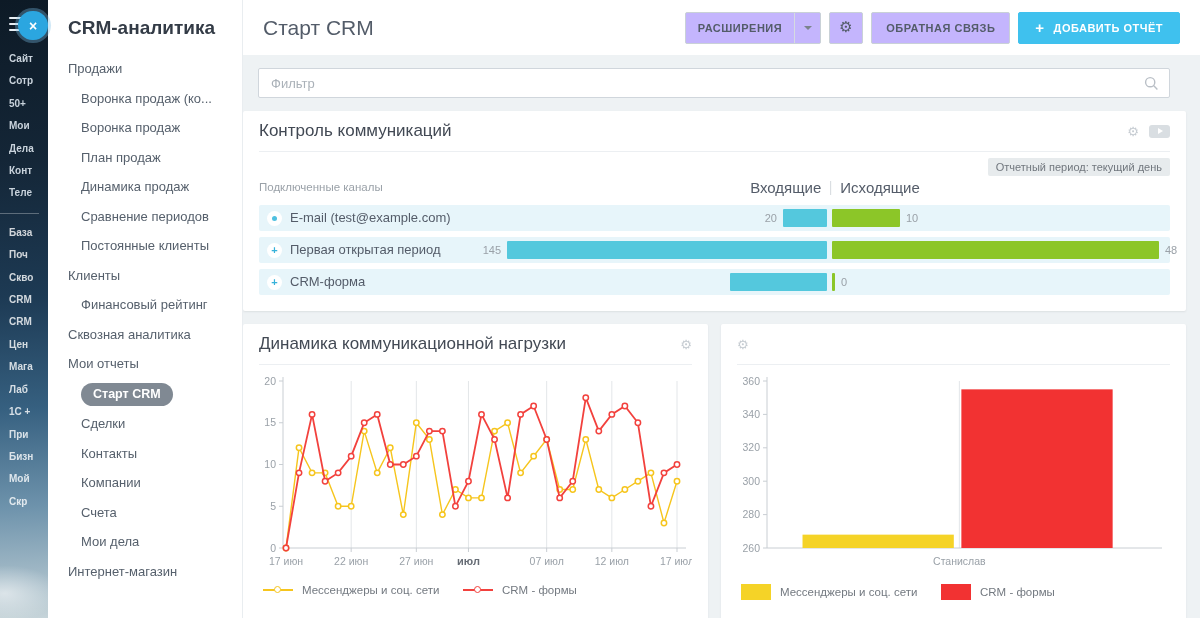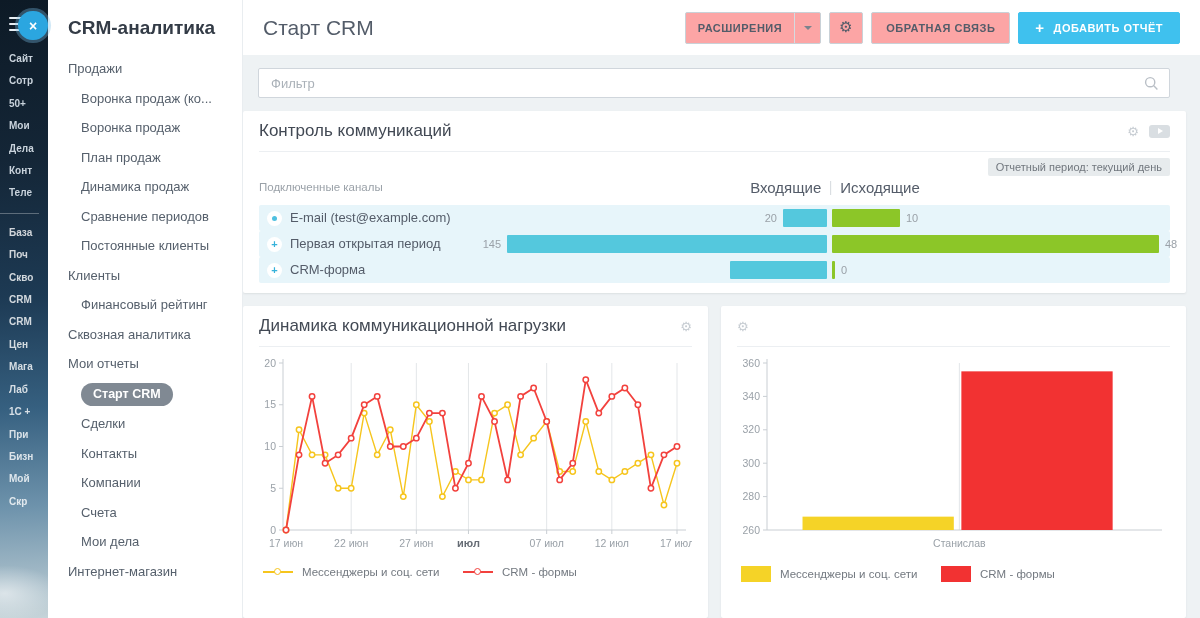--- a/index.html
+++ b/index.html
@@ -42,21 +42,21 @@
              overflow:hidden; text-overflow:ellipsis; cursor:pointer; }
   .sb-item.lvl2 { padding-left:13px; }
   .sb-item.active span { background:#808993; color:#fff; border-radius:14px; padding:4px 12px 5px;
                          font-weight:bold; font-size:12.5px; }
 
   
   .main { flex:1 1 auto; min-width:0; display:flex; flex-direction:column; }
   .top-header { flex:0 0 55px; height:55px; background:#fff; display:flex; align-items:center; padding:0 20px; }
   .page-title { font-size:21px; color:#535c69; }
   .header-actions { margin-left:auto; display:flex; gap:8px; align-items:center; }
-  .btn { height:32px; border:1px solid #c9d1d7; background:#fca5a5; border-radius:2px;
+  .btn { height:32px; border:1px solid #c9d1d7; background:#c4b5fd; border-radius:2px;
          font-family:"Liberation Sans",sans-serif; font-size:11px; font-weight:bold; letter-spacing:.5px;
          color:#535c69; display:flex; align-items:center; padding:0 14px; cursor:pointer; }
   .btn.split { padding:0; }
   .split-main { padding:0 12px; display:flex; align-items:center; height:100%; }
   .split-caret { border-left:1px solid #d5dbe0; width:26px; height:100%; display:flex; align-items:center; justify-content:center; }
   .caret { width:0; height:0; border:4px solid transparent; border-top-color:#7b838d; margin-top:4px; }
   .btn.icon-btn { width:34px; padding:0; justify-content:center; }
   .gear { font-family:"DejaVu Sans",sans-serif; font-size:15px; color:#535c69; line-height:1; }
   .btn.primary { background:#3fc1ee; border-color:#3fc1ee; color:#fff; padding:0 16px; gap:9px; }
   .btn.primary .plus { font-size:15px; font-weight:bold; line-height:1; }
@@ -80,21 +80,21 @@
 
   
   .comms-card { margin-bottom:13px; padding:0 16px 10px; }
   .badge-row { display:flex; justify-content:flex-end; margin-top:6px; }
   .badge { background:#e7ebed; color:#71777e; font-size:11px; padding:3px 8px; border-radius:2px; }
   .cols-row { position:relative; height:20px; margin:1px 0 8px; }
   .channels-label { position:absolute; left:0; top:4px; font-size:11.5px; color:#9aa1a8; }
   .cols { position:absolute; left:576px; transform:translateX(-50%); top:2px; display:flex;
           align-items:center; gap:9px; font-size:15px; color:#545c69; }
   .col-sep { width:1px; height:14px; background:#d4d9de; }
-  .ch-row { position:relative; height:26px; background:#e7f5fa; border-radius:2px; }
+  .ch-row { position:relative; height:26px; margin-bottom:6px; background:#e7f5fa; border-radius:2px; }
   .ch-ico { position:absolute; left:8px; top:5.5px; width:15px; height:15px; border-radius:50%;
             background:#fff; color:#36b2da; display:flex; align-items:center; justify-content:center;
             font-size:11px; font-weight:bold; cursor:pointer; line-height:1; }
   .ch-ico .dot { width:5px; height:5px; border-radius:50%; background:#4fc0e0; }
   .ch-label { position:absolute; left:31px; top:0; line-height:26px; font-size:13px; color:#545c69; }
   .bar { position:absolute; top:4px; height:18px; border-radius:1px; }
   .num { position:absolute; top:0; line-height:26px; font-size:11px; color:#9aa1a8; }
 
   
   .charts-row { display:flex; gap:13px; }

